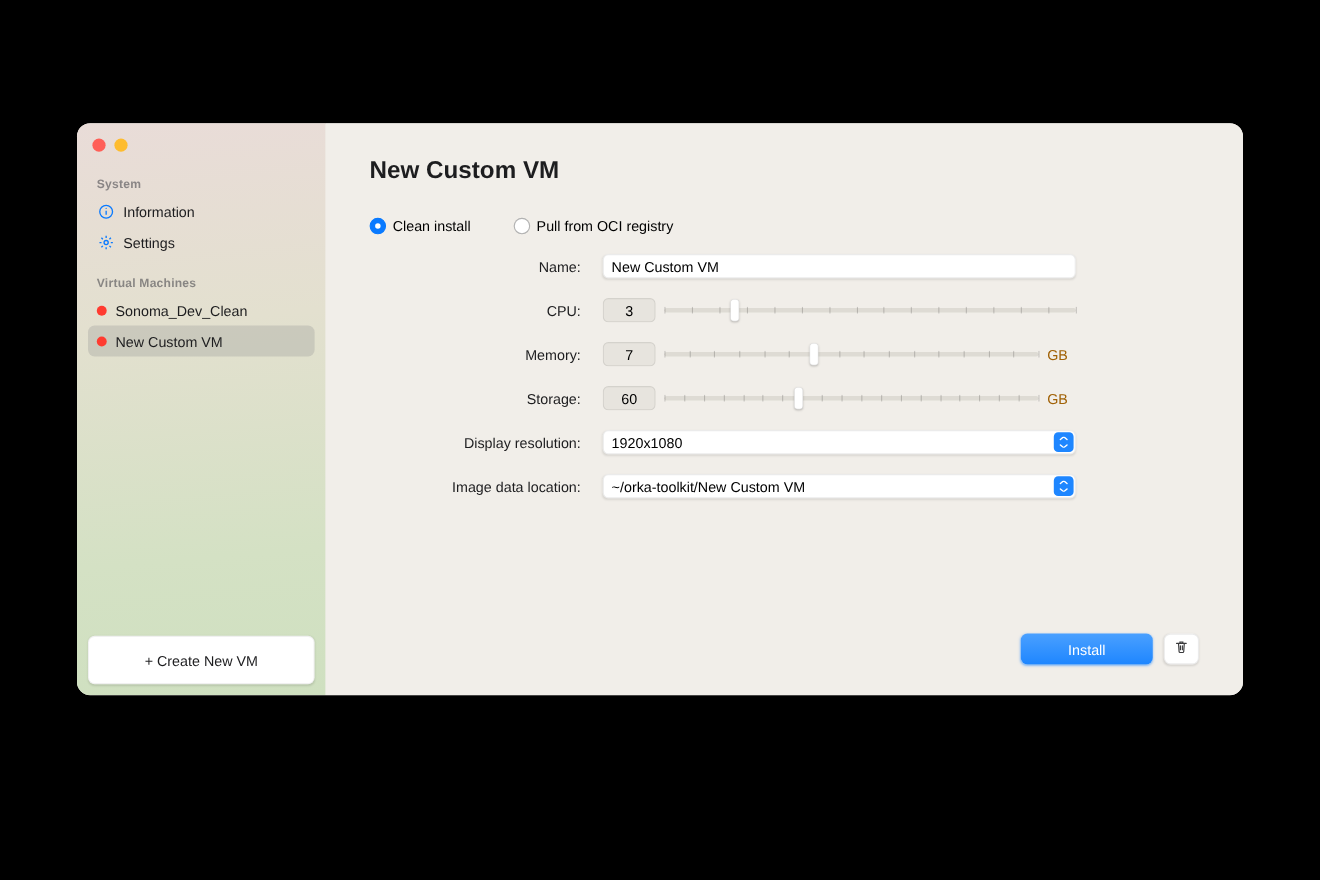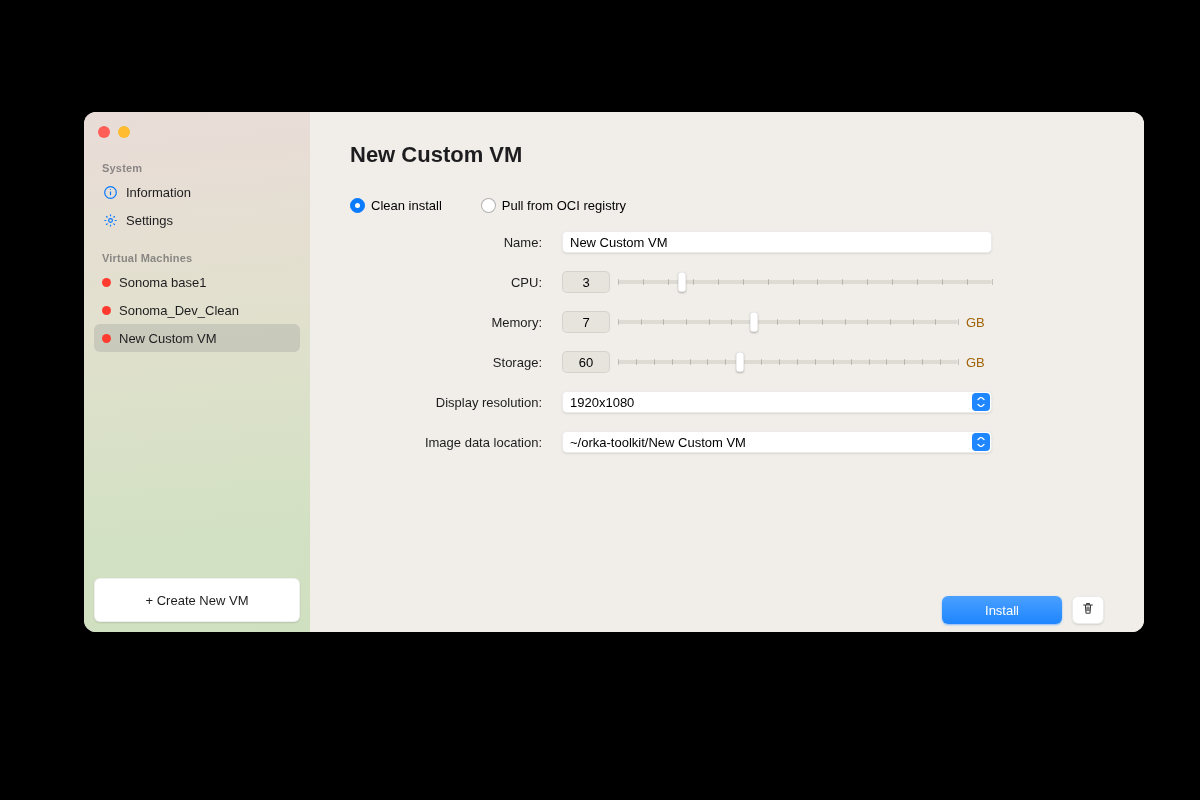--- a/index.html
+++ b/index.html
@@ -3,21 +3,20 @@
 <meta charset="utf-8">
 <style>
   * { box-sizing: border-box; margin: 0; padding: 0; font-family: -apple-system, BlinkMacSystemFont, "Segoe UI", Helvetica, Arial, sans-serif; }
   html, body { width: 1200px; height: 800px; background: #000; }
   .stage { width: 1200px; height: 800px; position: relative; }
   .window {
     position: absolute; left: 70px; top: 112px; width: 1060px; height: 520px;
     border-radius: 12px; overflow: hidden; display: flex;
     box-shadow: 0 25px 60px rgba(0,0,0,.45), 0 0 0 1px rgba(0,0,0,.05);
     background: #f2efe9;
-    margin-left: 14px;
   }
   .sidebar {
     width: 226px; height: 100%; position: relative;
     background: linear-gradient(175deg, #e9dcd8 0%, #e3e0cf 35%, #d4e1c4 75%, #cfe0c0 100%);
     padding: 12px 10px 10px 10px; display: flex; flex-direction: column;
   }
   .traffic { position: absolute; left: 14px; top: 14px; display: flex; gap: 8px; }
   .tl { width: 12px; height: 12px; border-radius: 50%; }
   .tl.red { background: #ff5f57; }
   .tl.yellow { background: #febc2e; }
@@ -69,21 +68,21 @@
   }
   .slider { position: relative; flex: 1; height: 22px; }
   .slider .track { position: absolute; left: 0; right: 0; top: 50%; height: 4px; margin-top: -2px; background: #dedbd4; border-radius: 2px; }
   .slider .ticks { position: absolute; left: 0; right: 0; top: 50%; height: 4px; margin-top: -2px; }
   .slider .ticks span { position: absolute; top: -1px; width: 1px; height: 6px; background: rgba(0,0,0,.18); }
   .slider .thumb {
     position: absolute; top: 50%; width: 8px; height: 20px; margin-top: -10px; margin-left: -4px;
     background: #fff; border-radius: 3px; box-shadow: 0 1px 2px rgba(0,0,0,.25), inset 0 0 0 .5px rgba(0,0,0,.15);
   }
   .unit { width: 26px; font-size: 13px; color: #a16207; }
-  .footer { position: absolute; right: 40px; bottom: 8px; display: flex; gap: 10px; align-items: center; }
+  .footer { position: absolute; right: 40px; bottom: 28px; display: flex; gap: 10px; align-items: center; }
   .install-btn {
     width: 120px; height: 28px; border-radius: 6px; background: linear-gradient(#4aa0ff,#1e86ff);
     color: #fff; font-size: 13px; font-weight: 500; display: flex; align-items: center; justify-content: center;
     box-shadow: 0 1px 2px rgba(30,134,255,.5);
   }
   .trash-btn {
     width: 32px; height: 28px; border-radius: 6px; background: #fff;
     box-shadow: 0 1px 2px rgba(0,0,0,.12), inset 0 0 0 1px rgba(0,0,0,.08);
     display: flex; align-items: center; justify-content: center;
   }
@@ -117,24 +116,20 @@
           <svg viewBox="0 0 16 16" fill="none" stroke="#0a7aff" stroke-width="1.3">
               <circle cx="8" cy="8" r="2"></circle>
               <path d="M8 1.5v2M8 12.5v2M14.5 8h-2M3.5 8h-2M12.6 3.4l-1.4 1.4M4.8 11.2l-1.4 1.4M12.6 12.6l-1.4-1.4M4.8 4.8 3.4 3.4"></path>
             </svg>
         </span>
         <span>Settings</span>
       </div>
 
       <div class="section-label vm">Virtual Machines</div>
       <div id="vm-list">
-          <div class="nav-item">
-            <span class="dot"></span>
-            <span>Sonoma base1</span>
-          </div>
           <div class="nav-item">
             <span class="dot"></span>
             <span>Sonoma_Dev_Clean</span>
           </div>
           <div class="nav-item selected">
             <span class="dot"></span>
             <span>New Custom VM</span>
           </div>
         </div>
 

